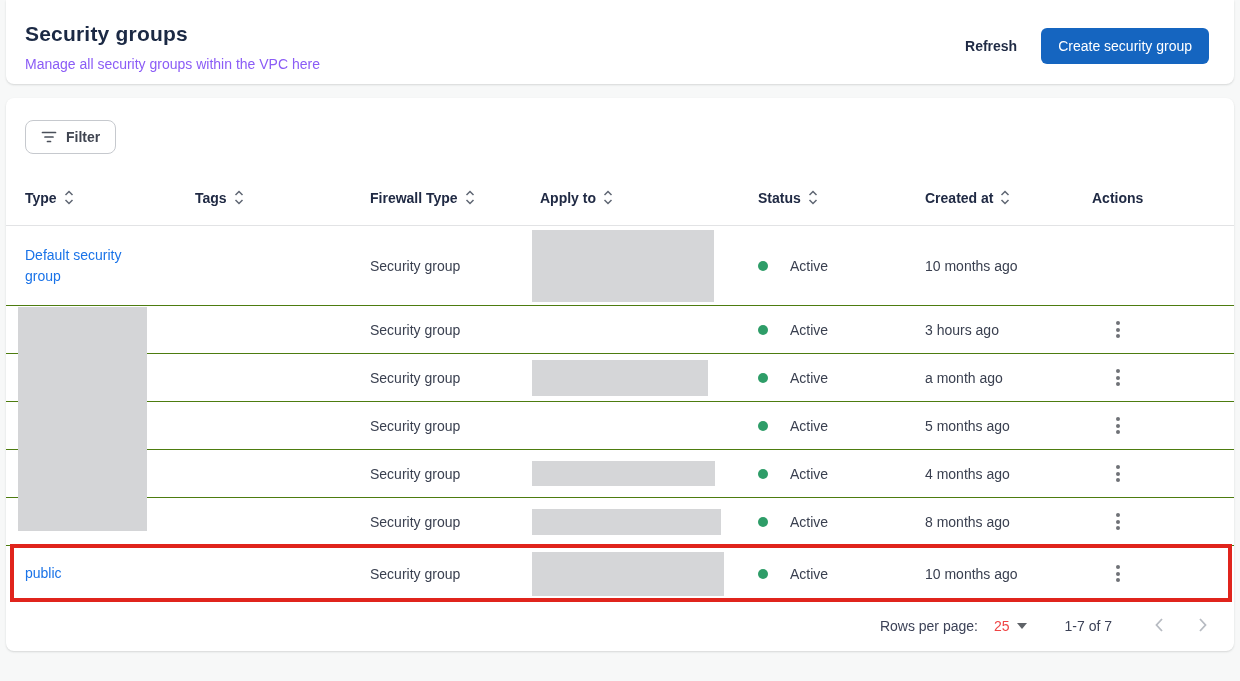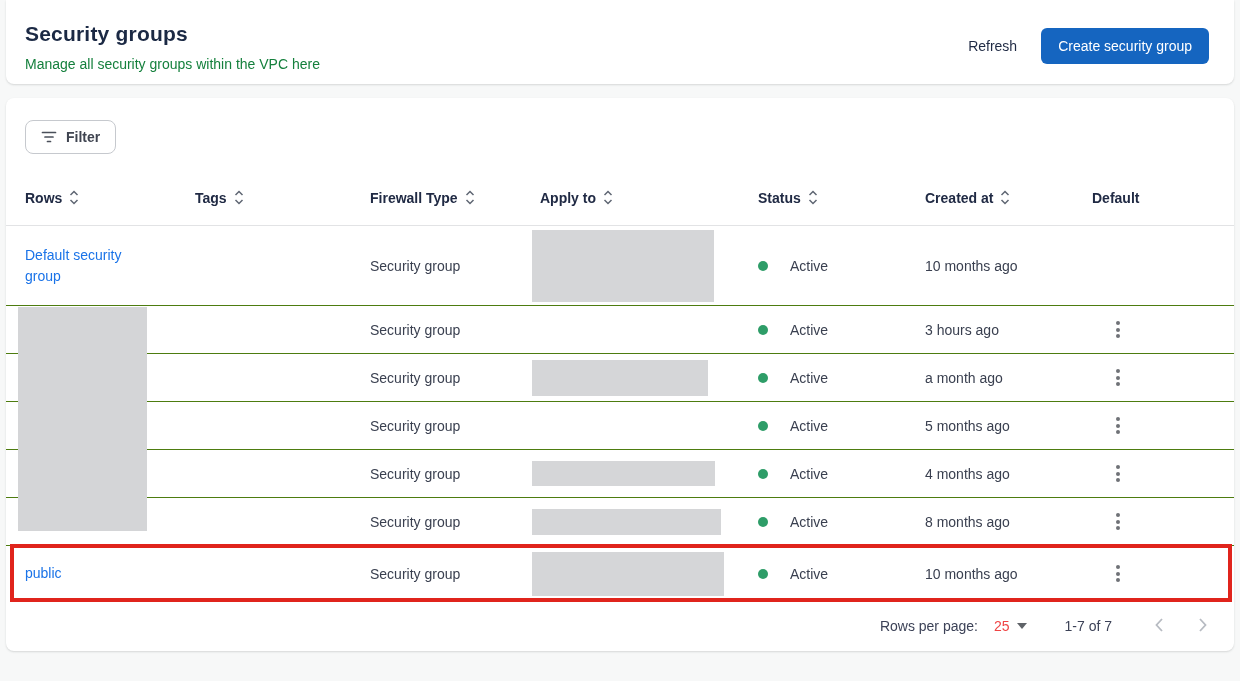--- a/index.html
+++ b/index.html
@@ -27,27 +27,27 @@
   }
   .page-title {
     font-size: 21px;
     font-weight: 700;
     color: #1b2944;
     letter-spacing: .2px;
   }
   .page-subtitle {
     margin-top: 10px;
     font-size: 14px;
-    color: #15803d;
+    color: #8b5cf6;
   }
   .header-actions { display: flex; align-items: center; gap: 22px; margin-top: 6px; }
   button { font-family: inherit; border: none; background: none; cursor: pointer; }
   .refresh-btn {
     font-size: 14px;
-    font-weight: 400;
+    font-weight: 700;
     color: #1f2a44;
     padding: 8px 2px;
   }
   .create-btn {
     background: #1565c0;
     color: #fff;
     font-size: 14px;
     font-weight: 400;
     padding: 10px 17px;
     border-radius: 6px;
@@ -182,21 +182,21 @@
             <line x1="6.5" y1="11.5" x2="9.5" y2="11.5"></line>
           </g>
         </svg>
     </span>
     <span>Filter</span>
   </button>
 
   
   <div class="grid thead">
     <div class="th">
-      <span>Rows</span>
+      <span>Type</span>
       <span class="sort-icon">
           <svg width="10" height="15" viewBox="0 0 10 15">
             <path d="M1.5 5L5 1.5 8.5 5" fill="none" stroke="currentColor" stroke-width="1.5"></path>
             <path d="M1.5 10L5 13.5 8.5 10" fill="none" stroke="currentColor" stroke-width="1.5"></path>
           </svg>
         </span>
     </div>
     <div class="th">
       <span>Tags</span>
       <span class="sort-icon">
@@ -236,21 +236,21 @@
     <div class="th">
       <span>Created at</span>
       <span class="sort-icon">
           <svg width="10" height="15" viewBox="0 0 10 15">
             <path d="M1.5 5L5 1.5 8.5 5" fill="none" stroke="currentColor" stroke-width="1.5"></path>
             <path d="M1.5 10L5 13.5 8.5 10" fill="none" stroke="currentColor" stroke-width="1.5"></path>
           </svg>
         </span>
     </div>
     <div class="th">
-      <span>Default</span>
+      <span>Actions</span>
     </div>
   </div>
 
   <div class="tbody">
 
     <div class="grid row r1">
       <div><a class="name-link">Default security group</a></div>
       <div></div>
       <div>Security group</div>
       <div>

